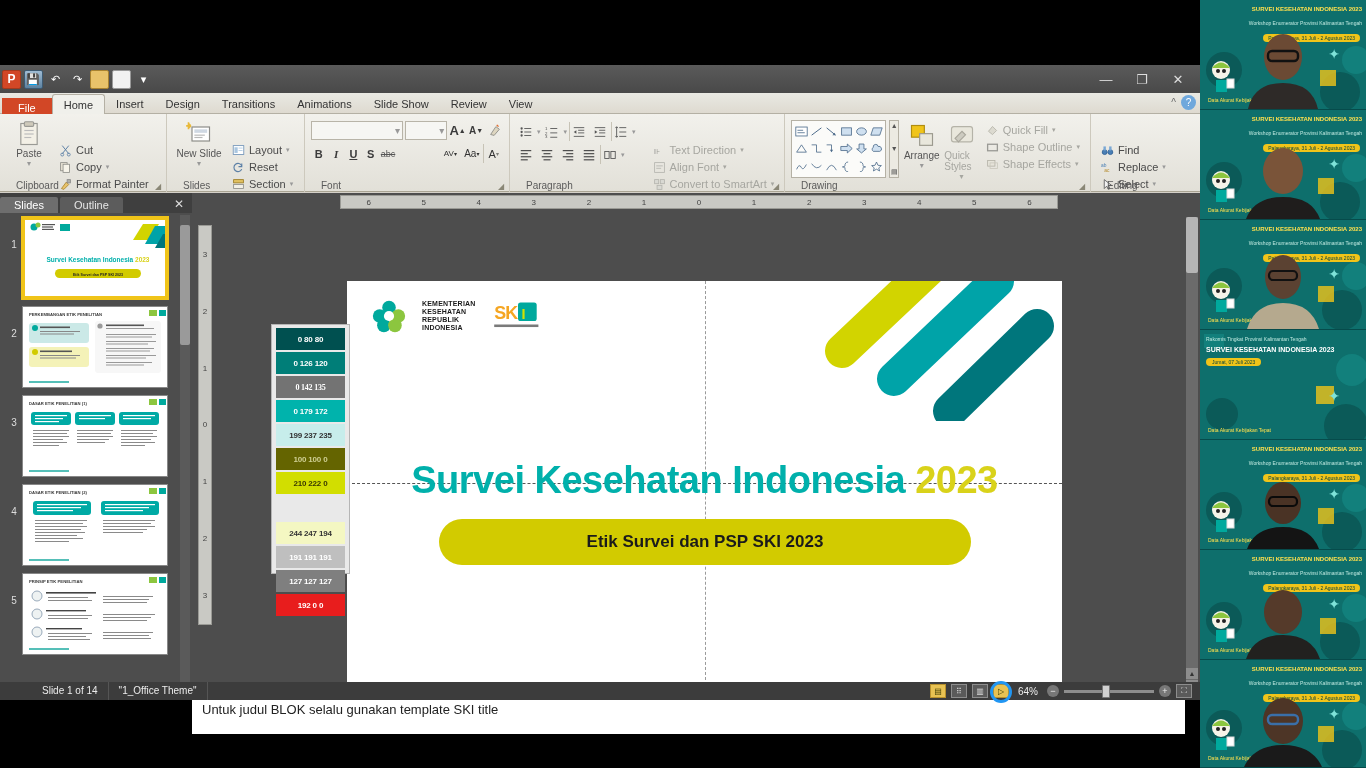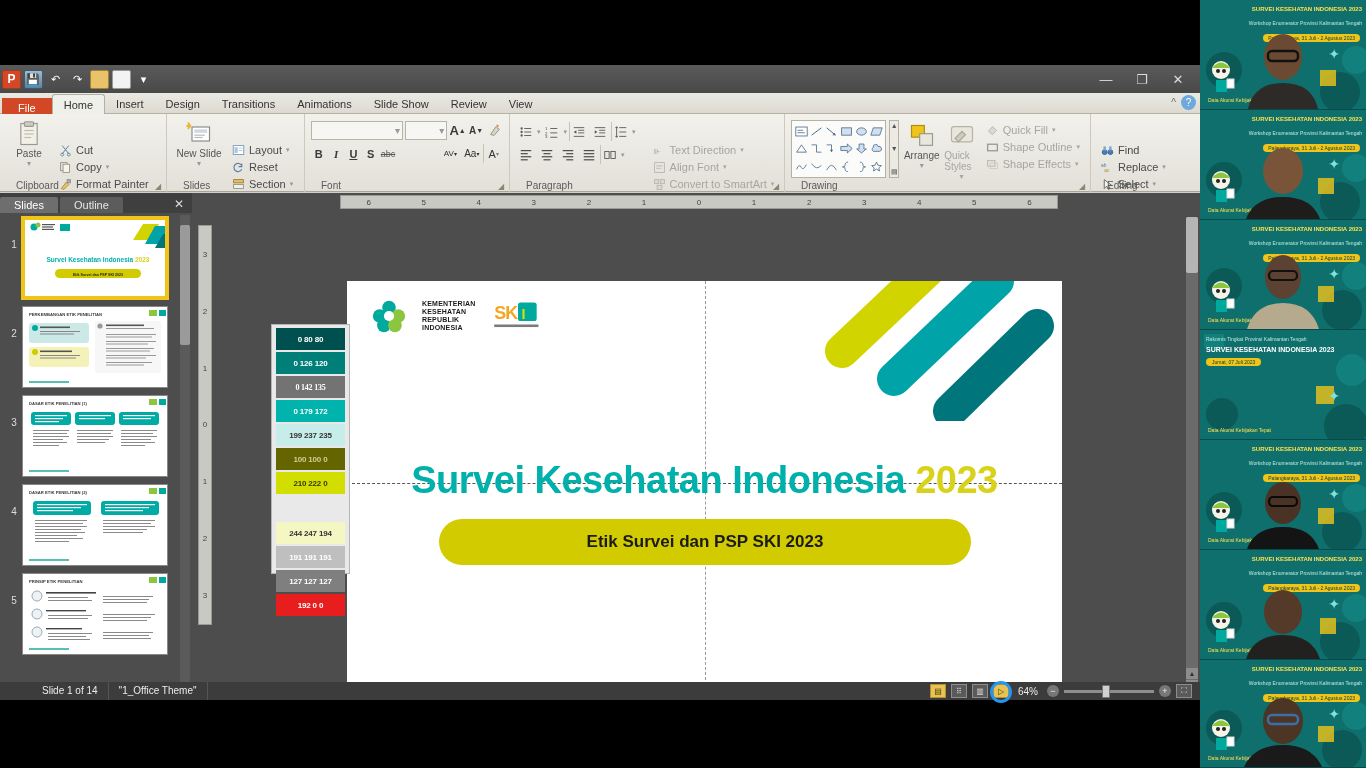--- a/index.html
+++ b/index.html
@@ -1004,20 +1004,23 @@
 
         <div class="right-scroll">
           <div class="rs-thumb"></div>
         </div>
         <div class="rs-btns">
           <div class="rs-b">▲</div>
           <div class="rs-b">▼</div>
         </div>
       </div>
 
+      <div class="notes">
+        <span>Untuk judul BLOK selalu gunakan template SKI title</span>
+      </div>
     </div>
 
     <div class="statusbar">
       <div class="sb-item">Slide 1 of 14</div>
       <div class="sb-item">"1_Office Theme"</div>
       <div class="sb-right">
         <div class="viewbtn on">▤</div>
         <div class="viewbtn">⠿</div>
         <div class="viewbtn">▥</div>
         <div class="viewbtn on" style="position:relative;">

